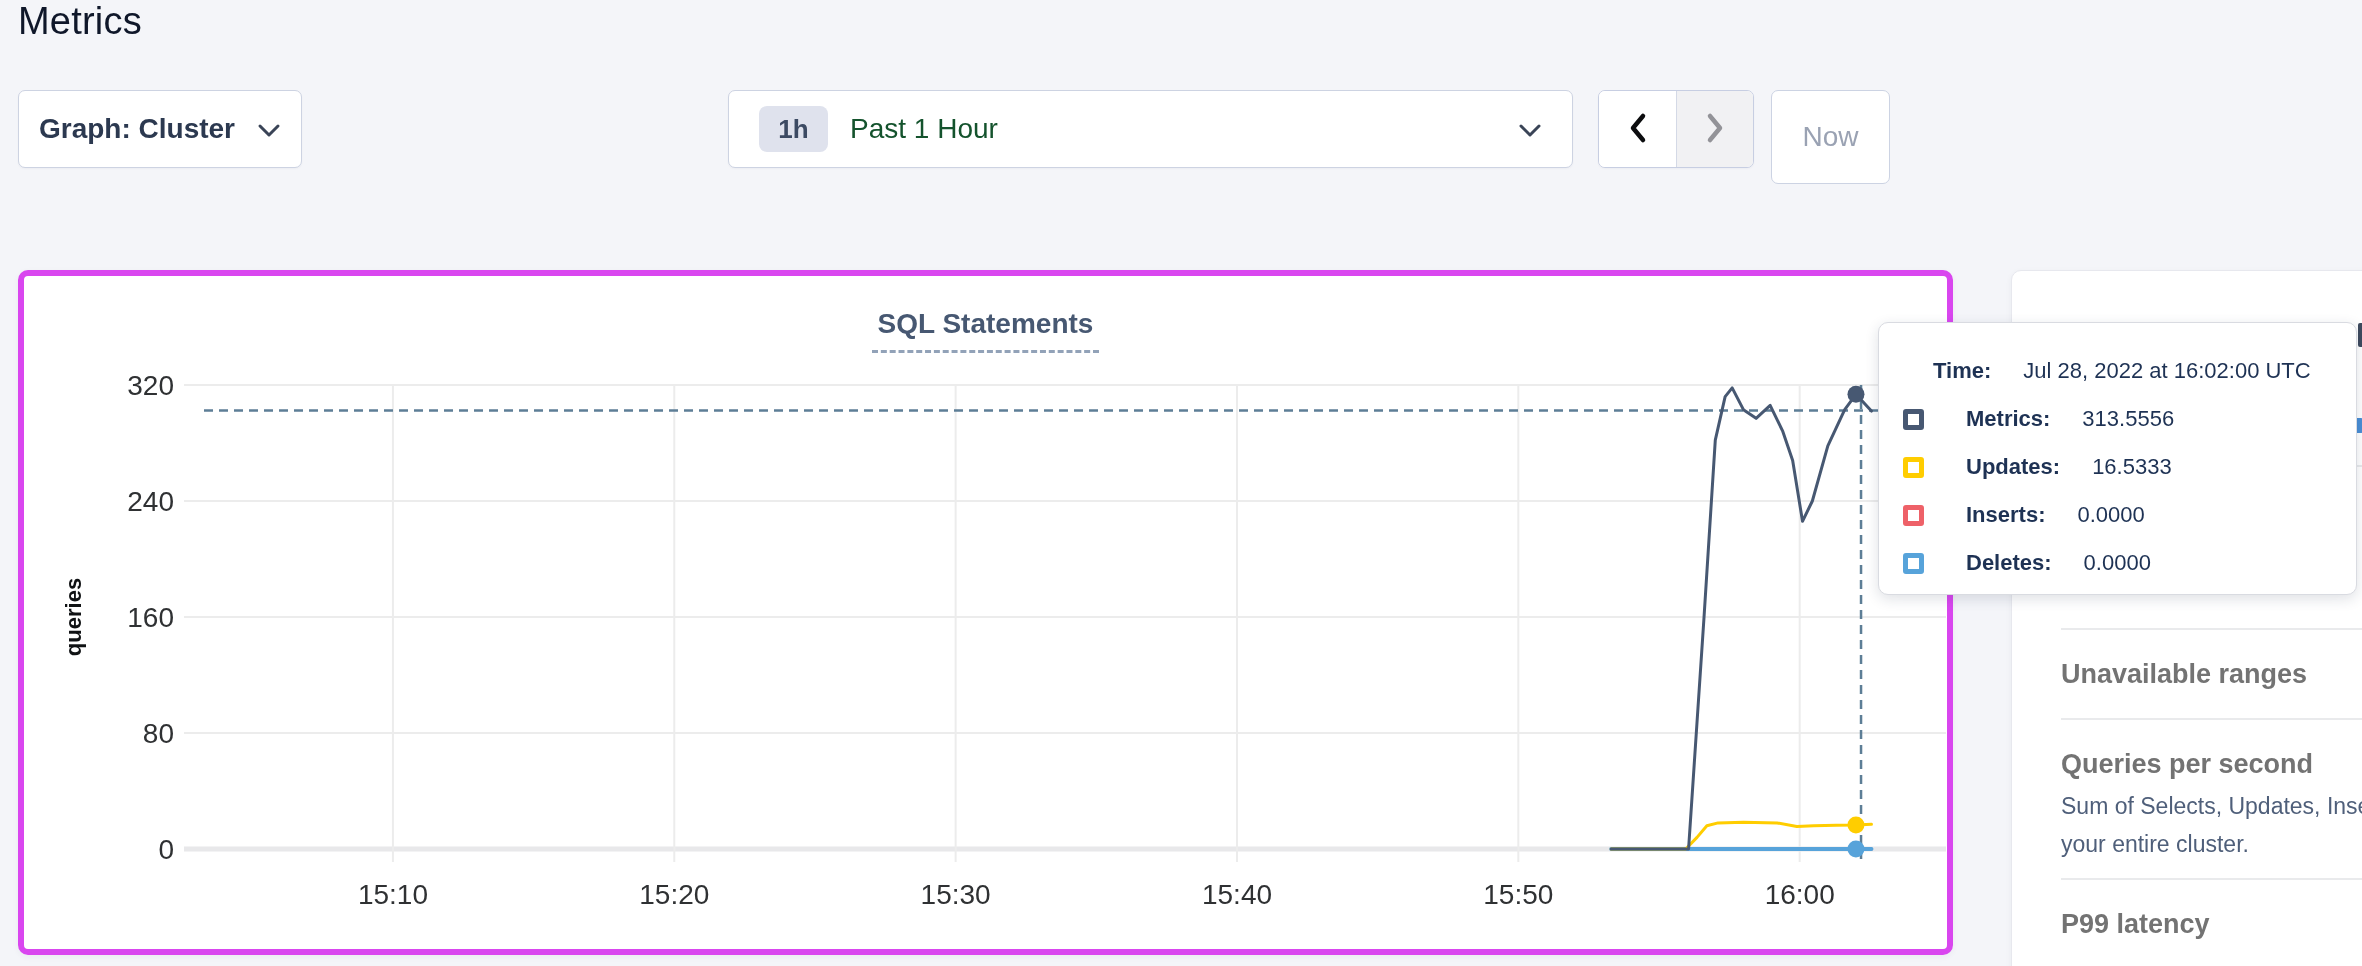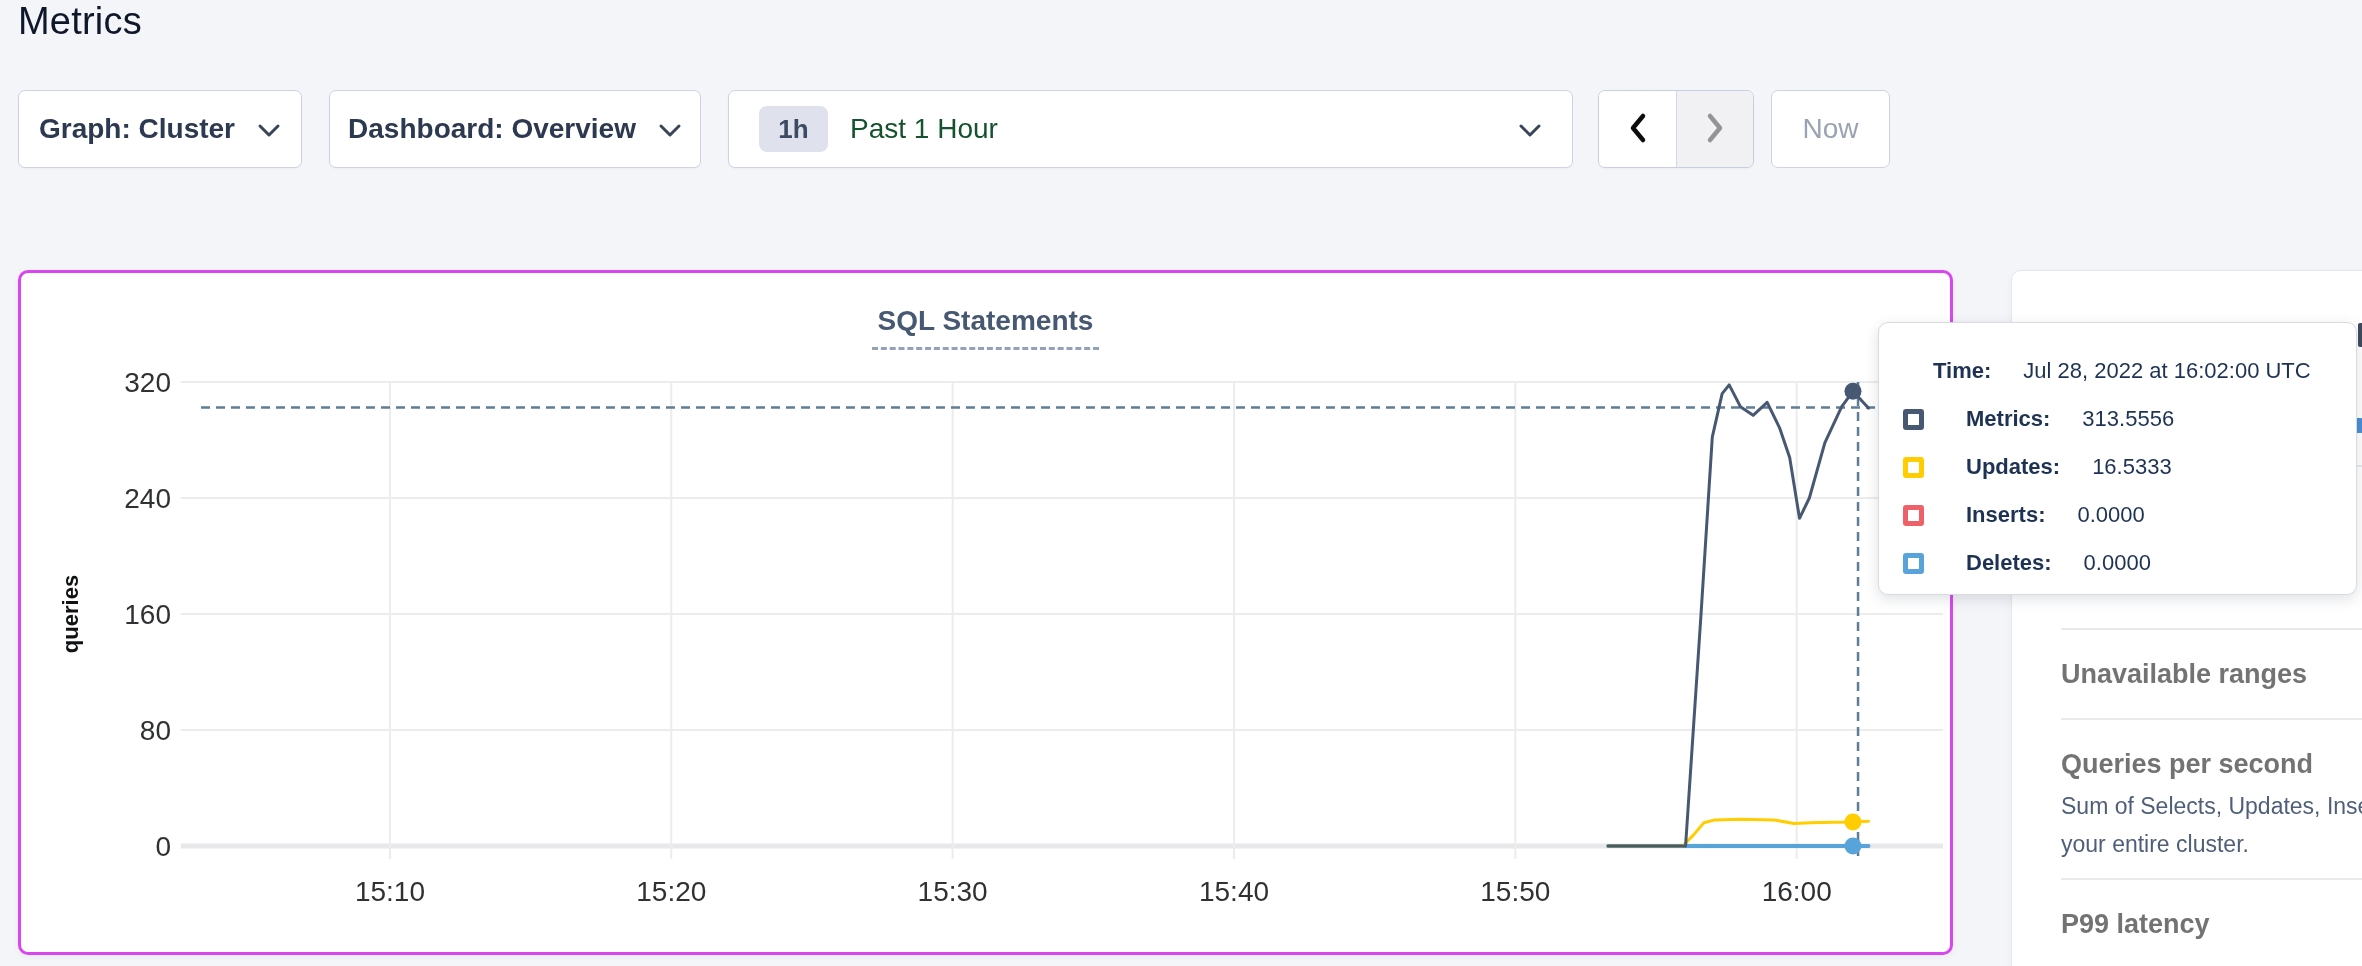--- a/index.html
+++ b/index.html
@@ -41,30 +41,30 @@
     position:absolute; top:90px; left:1598px; width:156px; height:78px;
     border:1px solid #c7cee2; border-radius:7px; overflow:hidden;
     display:flex; background:#fff; box-shadow:0 1px 2px rgba(40,50,80,.04);
   }
   .pager-half {
     width:50%; height:100%; display:flex; align-items:center; justify-content:center;
     background:#fff; border:none; cursor:pointer;
   }
   .pager-half.next { background:#f1f1f3; border-left:1px solid #d4d9e6; cursor:default; }
   .now-btn {
-    position:absolute; top:90px; left:1771px; width:119px; height:78px;
+    position:absolute; top:90px; left:1771px; width:119px; height:94px;
     background:#fff; border:1px solid #ccd3e3; border-radius:7px;
     font-size:28px; font-weight:500; color:#9aa2b3;
     display:flex; align-items:center; justify-content:center;
   }
 
   
   .chart-card {
     position:absolute; left:18px; top:270px; width:1935px; height:685px;
-    background:#fff; border:3px solid #d946ef; border-radius:10px;
+    background:#fff; border:6px solid #d946ef; border-radius:10px;
     box-shadow:0 2px 6px rgba(40,50,80,.05);
   }
   .chart-title-wrap { position:absolute; left:0; right:0; top:32px; text-align:center; }
   .chart-title {
     display:inline-block; font-size:28px; font-weight:700; color:#475872;
     border-bottom:3px dashed #92a2b8; padding:0 6px 10px 6px;
   }
   .chart-svg { position:absolute; left:0; top:0; }
 
   
@@ -104,28 +104,20 @@
 
   <button class="btn dd-graph">
     <span class="lbl">Graph: Cluster</span>
     <span class="chev">
       <svg width="24" height="15" viewBox="0 0 24 15">
           <path d="M3 3 L12 12 L21 3" fill="none" stroke="#3a4457" stroke-width="3" stroke-linecap="round" stroke-linejoin="round"></path>
         </svg>
     </span>
   </button>
 
-  <button class="btn dd-dash">
-    <span class="lbl">Dashboard: Overview</span>
-    <span class="chev">
-      <svg width="24" height="15" viewBox="0 0 24 15">
-          <path d="M3 3 L12 12 L21 3" fill="none" stroke="#3a4457" stroke-width="3" stroke-linecap="round" stroke-linejoin="round"></path>
-        </svg>
-    </span>
-  </button>
 
   <button class="btn time-sel">
     <span class="time-badge">1h</span>
     <span class="time-label">Past 1 Hour</span>
     <span class="chev">
       <svg width="24" height="15" viewBox="0 0 24 15">
           <path d="M3 3 L12 12 L21 3" fill="none" stroke="#3a4457" stroke-width="3" stroke-linecap="round" stroke-linejoin="round"></path>
         </svg>
     </span>
   </button>

